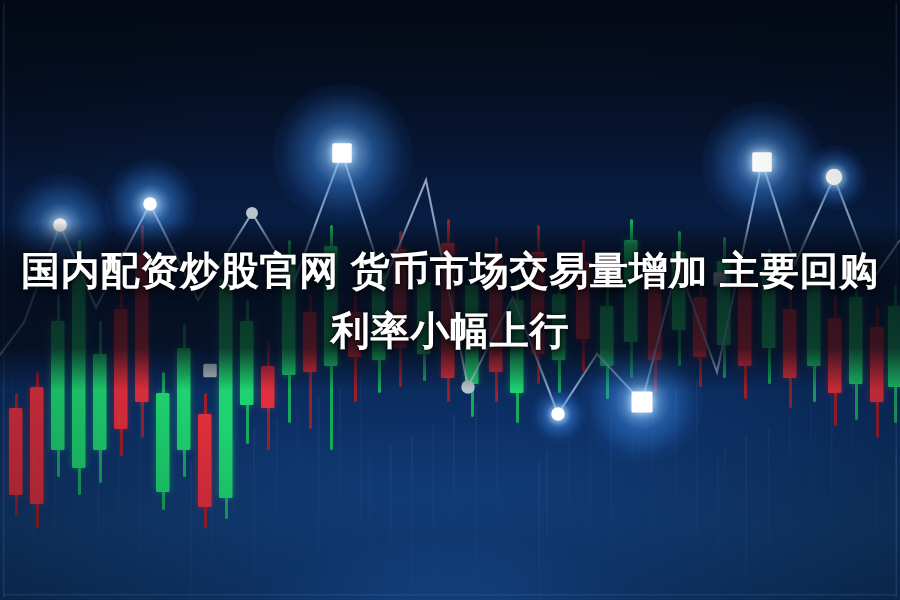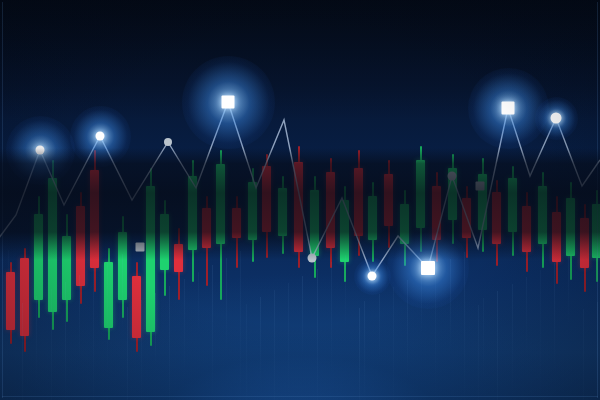--- a/index.html
+++ b/index.html
@@ -417,14 +417,16 @@
     </div>
 
   <div class="bg-vignette"></div>
 
   <div class="frame-line left"></div>
   <div class="frame-line right"></div>
   <div class="frame-line bottom"></div>
 
   <div class="text-band"></div>
 
+  <div class="headline">国内配资炒股官网 货币市场交易量增加 主要回购
+利率小幅上行</div>
 
 </div>
 
 </body></html>

